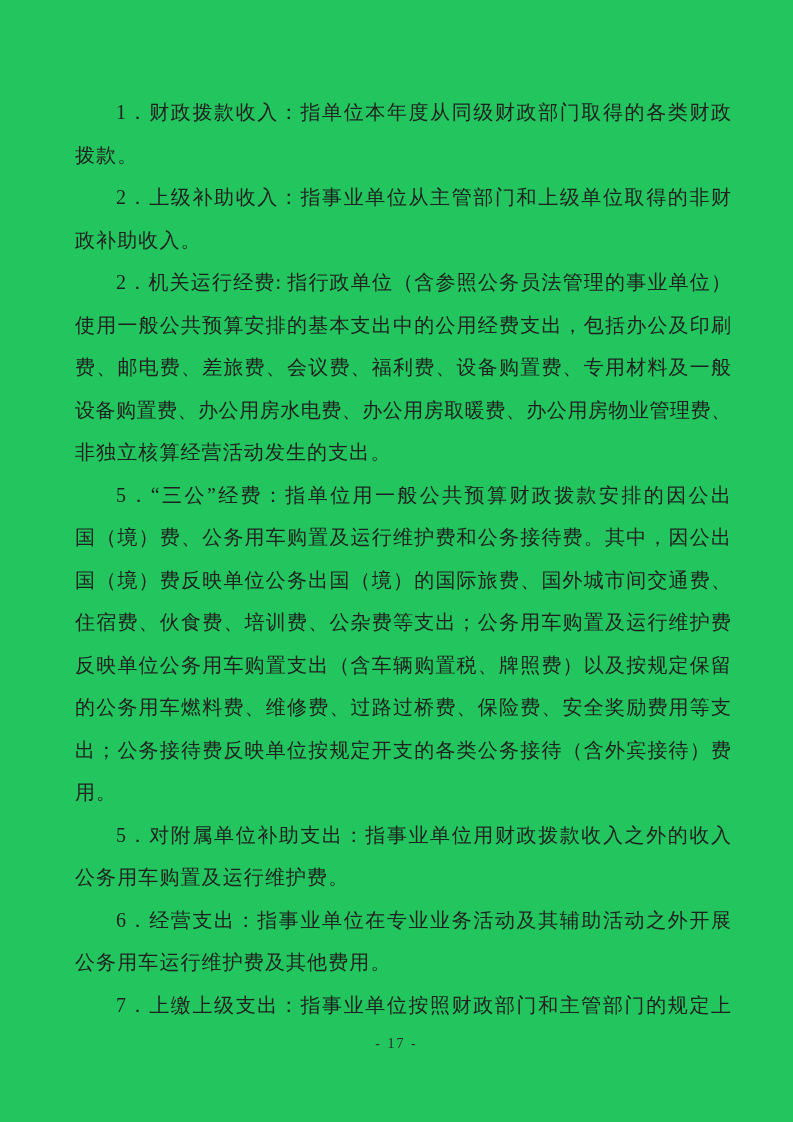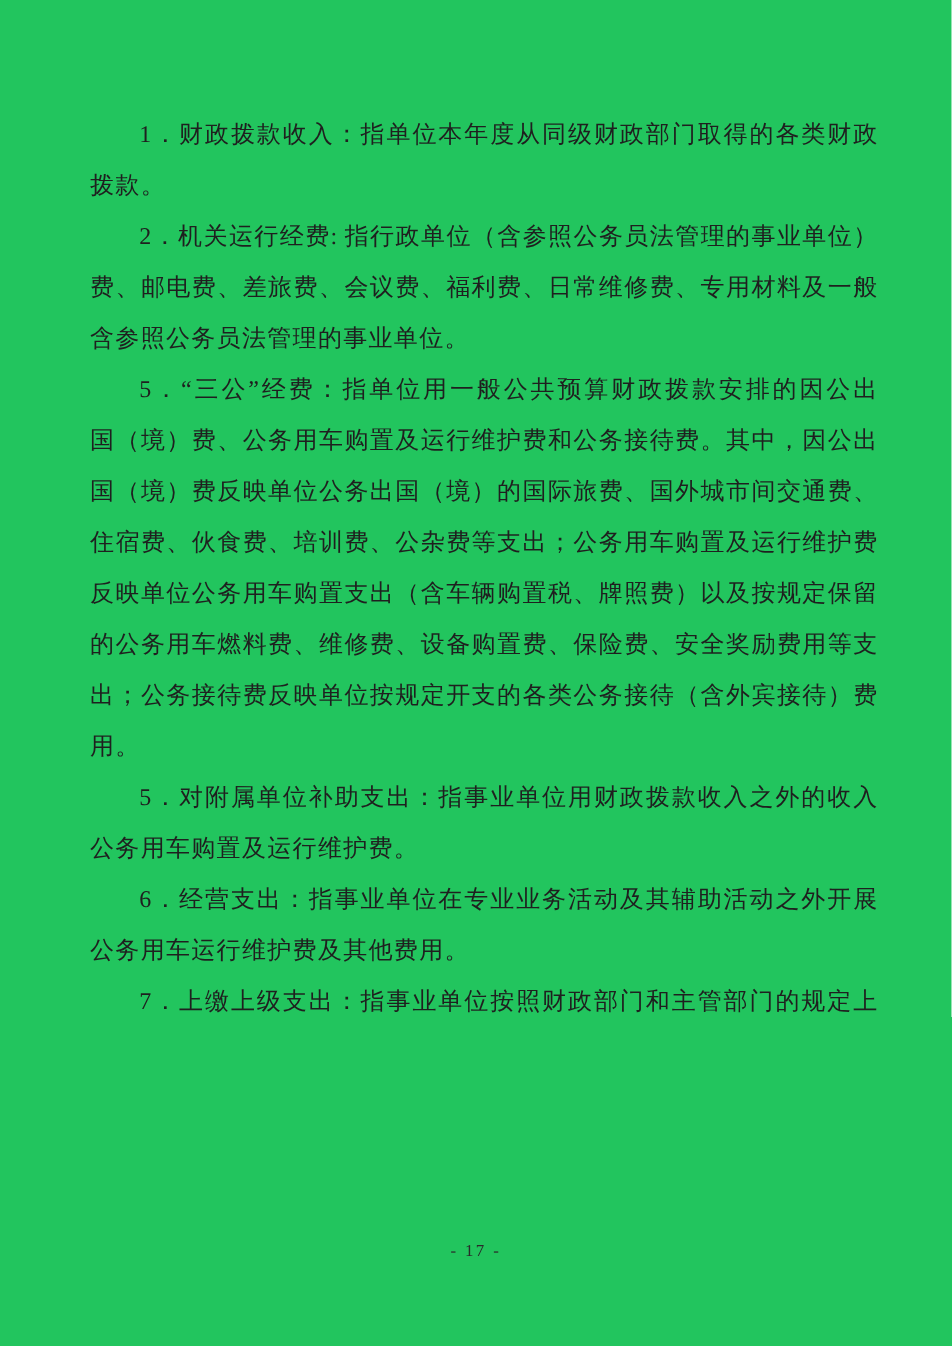--- a/index.html
+++ b/index.html
@@ -53,41 +53,45 @@
 </head>
 <body>
 
 <div class="page">
   <div class="content">
 
       <div class="line indent">1．财政拨款收入：指单位本年度从同级财政部门取得的各类财政</div>
 
       <div class="line end">拨款。</div>
 
+      <div class="line indent">2．上级补助收入：指事业单位从主管部门和上级单位取得的非财</div>
 
+      <div class="line end">政补助收入。</div>
 
       <div class="line indent">2．机关运行经费: 指行政单位（含参照公务员法管理的事业单位）</div>
 
+      <div class="line">使用一般公共预算安排的基本支出中的公用经费支出，包括办公及印刷</div>
 
-      <div class="line">费、邮电费、差旅费、会议费、福利费、日常维修费、专用材料及一般</div>
+      <div class="line">费、邮电费、差旅费、会议费、福利费、设备购置费、专用材料及一般</div>
 
+      <div class="line">设备购置费、办公用房水电费、办公用房取暖费、办公用房物业管理费、</div>
 
-      <div class="line end">含参照公务员法管理的事业单位。</div>
+      <div class="line end">非独立核算经营活动发生的支出。</div>
 
       <div class="line indent">5．“三公”经费：指单位用一般公共预算财政拨款安排的因公出</div>
 
       <div class="line">国（境）费、公务用车购置及运行维护费和公务接待费。其中，因公出</div>
 
       <div class="line">国（境）费反映单位公务出国（境）的国际旅费、国外城市间交通费、</div>
 
       <div class="line">住宿费、伙食费、培训费、公杂费等支出；公务用车购置及运行维护费</div>
 
       <div class="line">反映单位公务用车购置支出（含车辆购置税、牌照费）以及按规定保留</div>
 
-      <div class="line">的公务用车燃料费、维修费、设备购置费、保险费、安全奖励费用等支</div>
+      <div class="line">的公务用车燃料费、维修费、过路过桥费、保险费、安全奖励费用等支</div>
 
       <div class="line">出；公务接待费反映单位按规定开支的各类公务接待（含外宾接待）费</div>
 
       <div class="line end">用。</div>
 
       <div class="line indent">5．对附属单位补助支出：指事业单位用财政拨款收入之外的收入</div>
 
       <div class="line end">公务用车购置及运行维护费。</div>
 
       <div class="line indent">6．经营支出：指事业单位在专业业务活动及其辅助活动之外开展</div>

